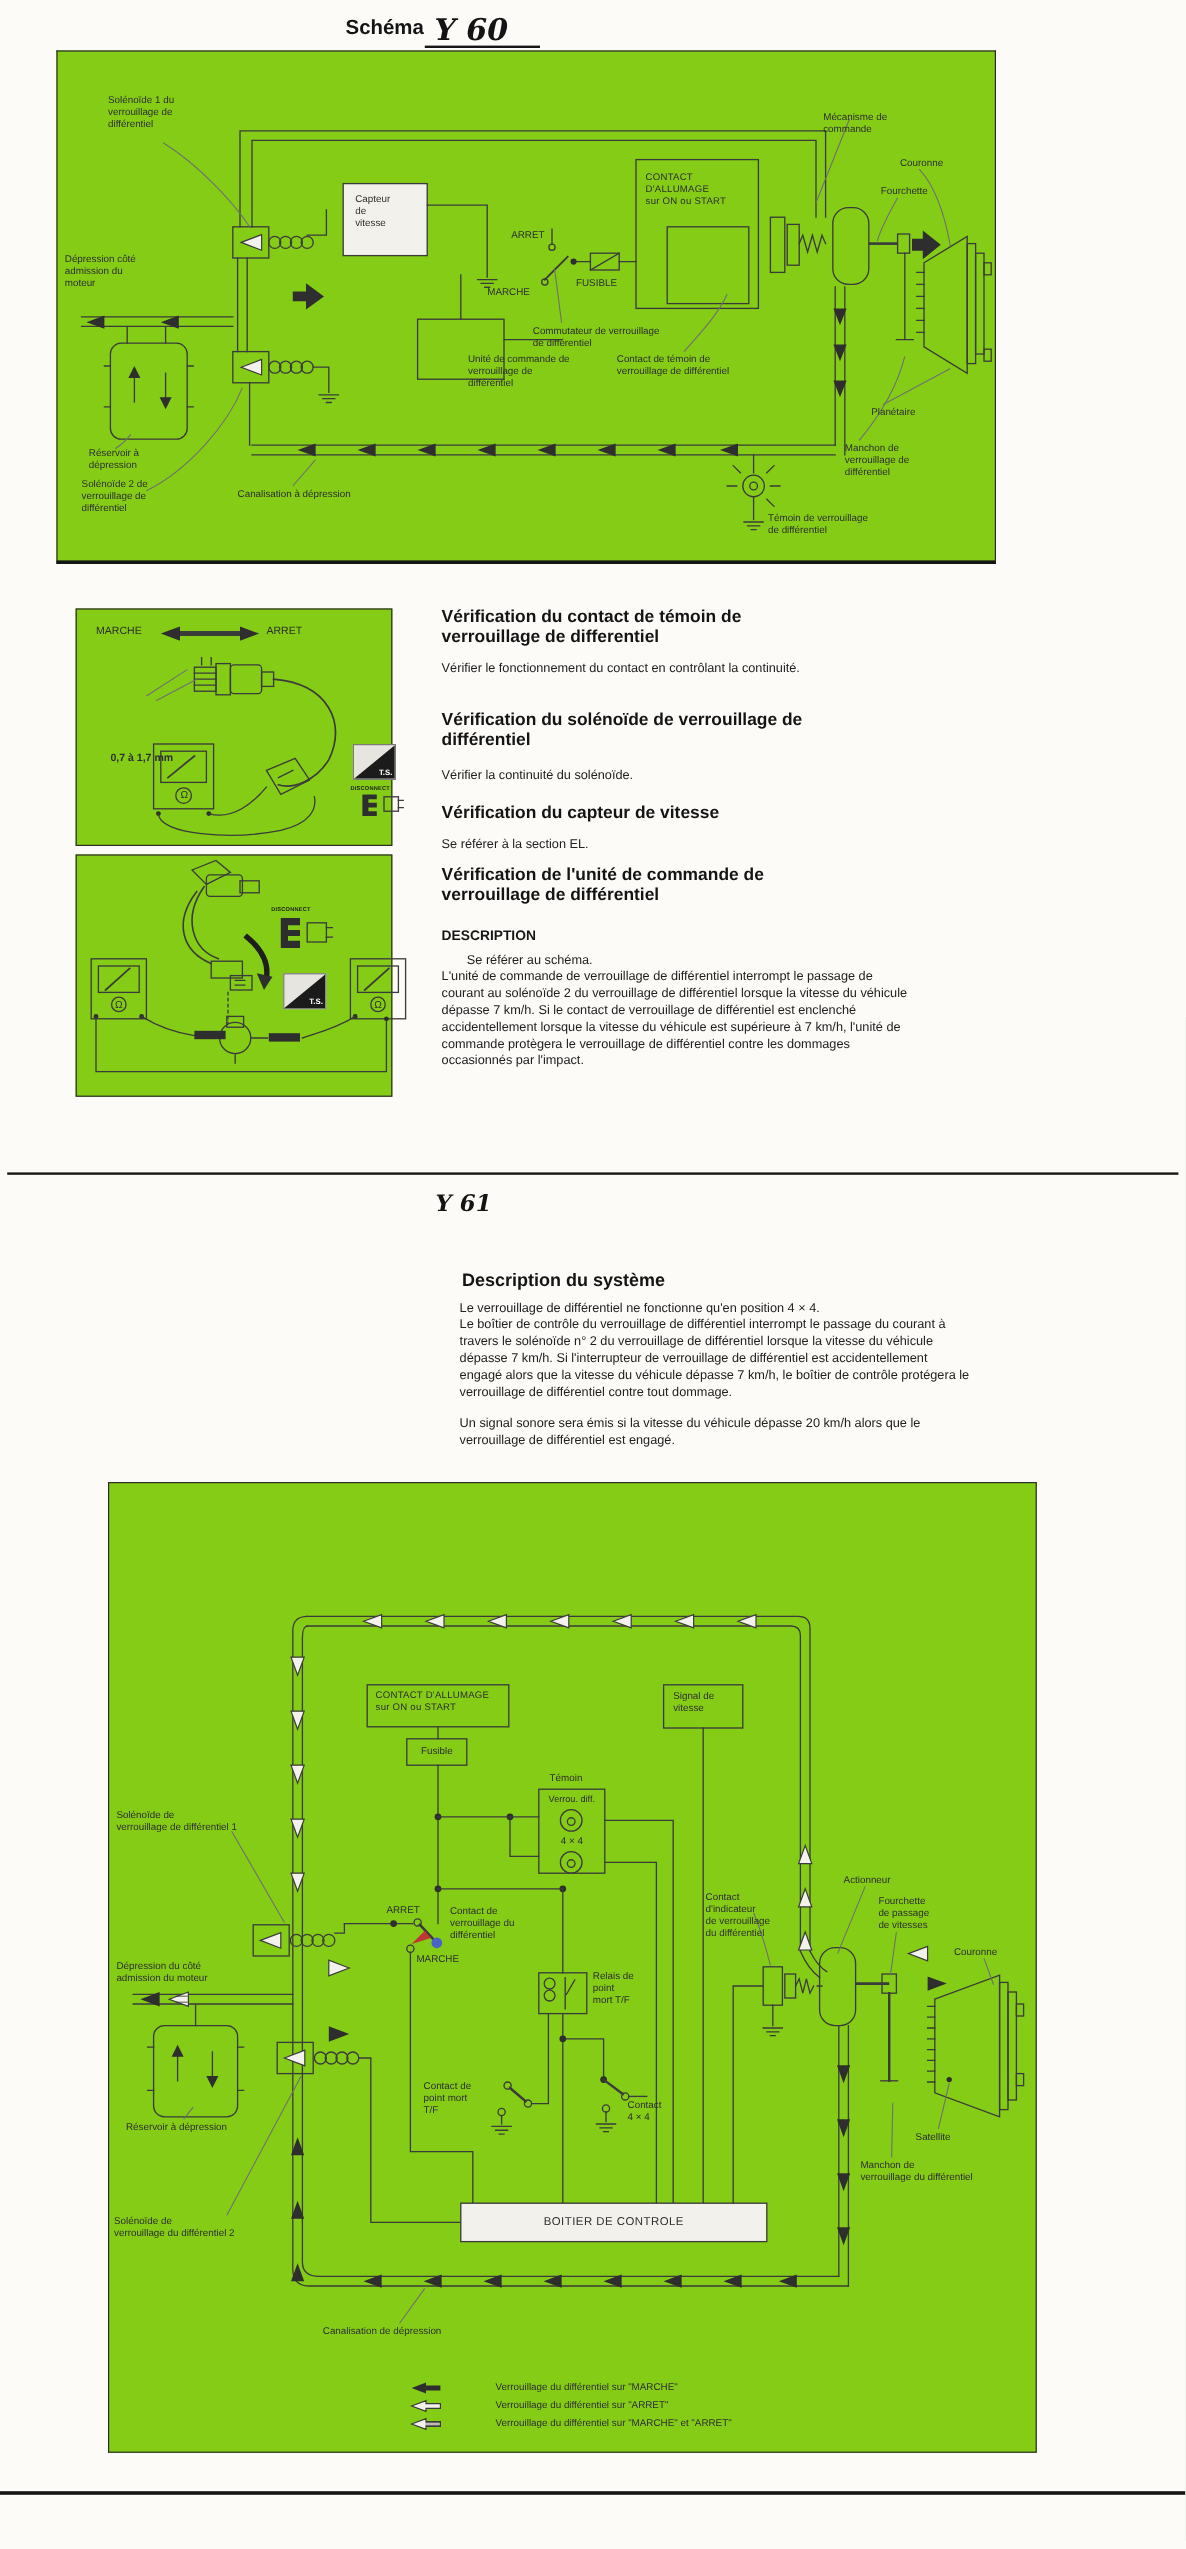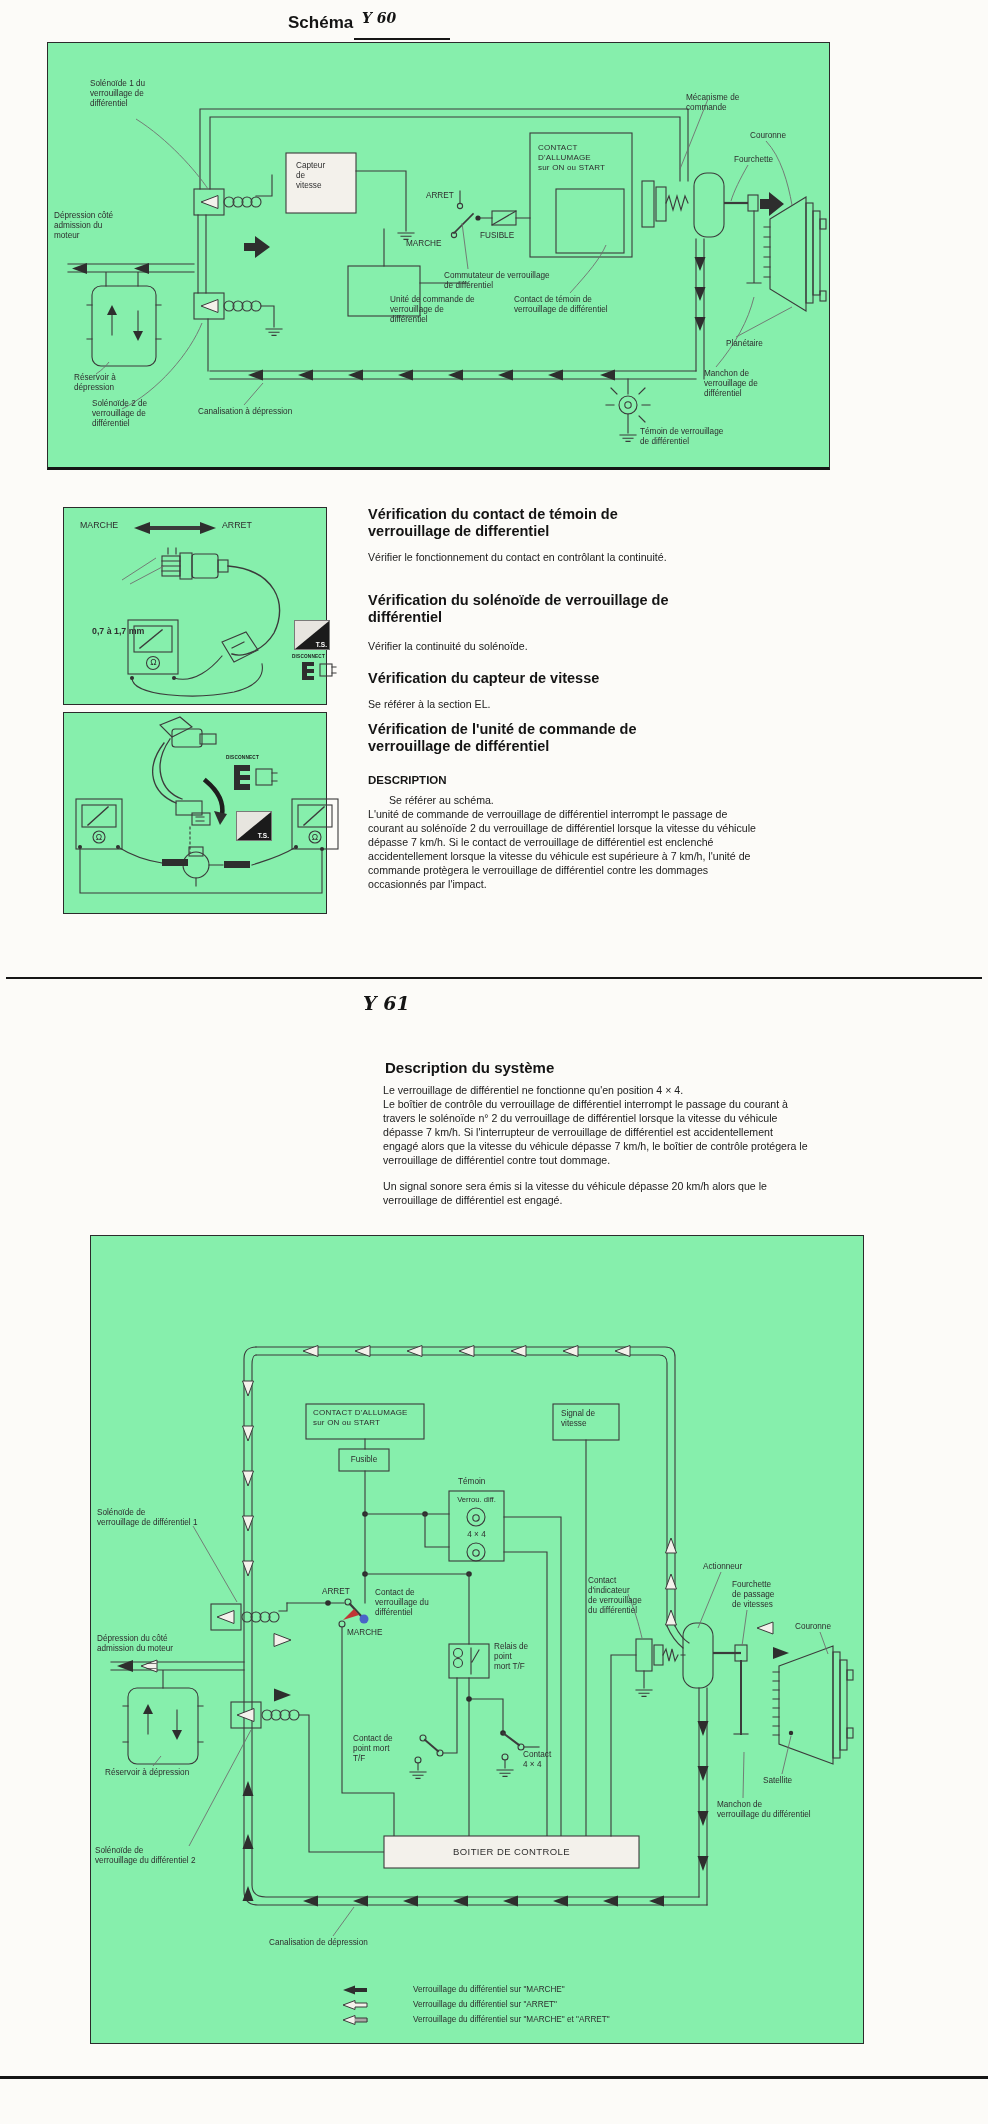--- a/index.html
+++ b/index.html
@@ -1,19 +1,19 @@
 <!DOCTYPE html>
 <html><head>
 <meta charset="utf-8">
 <style>
   html,body{margin:0;padding:0;background:#e9e9e7;}
   .page{position:relative;width:988px;height:2124px;background:#fcfbf8;
         font-family:"Liberation Sans",sans-serif;overflow:hidden;}
   .abs{position:absolute;}
-  .box{position:absolute;border:1.3px solid #2b2b2b;background:#86efac;}
+  .box{position:absolute;border:1.3px solid #2b2b2b;background:#84cc16;}
   .lbl{position:absolute;font-size:8.2px;line-height:1.22;color:#2e2e2e;white-space:pre-line;}
   .lbl.c{text-align:center;}
   .lbl.caps{font-size:8px;letter-spacing:.2px;}
   .hd{position:absolute;font-weight:bold;font-size:14.5px;line-height:1.16;color:#141414;}
   .bd{position:absolute;font-size:10.6px;line-height:1.32;color:#202020;}
   .sub{position:absolute;font-weight:bold;font-size:11.5px;color:#161616;}
   .serifcode{font-family:"DejaVu Serif","Liberation Serif",serif;font-style:italic;font-weight:bold;}
   .rule{position:absolute;background:#161616;}
   svg.layer{position:absolute;left:0;top:0;overflow:visible;}
   .st{stroke:#3b3b3b;stroke-width:1.1;fill:none;stroke-linecap:square;}
@@ -29,21 +29,21 @@
   .disc{position:absolute;font-size:4.7px;font-weight:bold;color:#1c1c1c;letter-spacing:.2px;}
   .ohm{position:absolute;font-size:8.5px;color:#2e2e2e;text-align:center;}
   .legend-lbl{position:absolute;font-size:8.2px;color:#2e2e2e;white-space:nowrap;margin-left:34px;}
 </style>
 </head>
 <body>
 
 <div class="page">
 
   <div class="abs" style="left:288px;top:13px;font-weight:bold;font-size:17px;color:#141414;">Schéma</div>
-  <div class="abs serifcode" style="left:362px;top:10px;font-size:14px;color:#141414;">Y 60</div>
+  <div class="abs serifcode" style="left:362px;top:10px;font-size:25px;color:#141414;">Y 60</div>
   <div class="rule" style="left:354px;top:38px;width:96px;height:1.6px;"></div>
 
   <div class="box" style="left:47px;top:42px;width:781px;height:424px;border-bottom:3px solid #151515;">
     <svg class="layer" width="781" height="424" viewBox="0 0 781 424">
       <defs>
           <g id="gnd1">
             <path class="st" d="M-8,0 H8 M-5,3.2 H5 M-2,6.4 H2"></path>
           </g>
         </defs>
 
@@ -171,21 +171,21 @@
 verrouillage de
 différentiel</div>
     <div class="lbl" style="left:466px;top:252px;width:160px;">Contact de témoin de
 verrouillage de différentiel</div>
     <div class="lbl" style="left:678px;top:296px;">Planétaire</div>
     <div class="lbl" style="left:656px;top:326px;width:100px;">Manchon de
 verrouillage de
 différentiel</div>
     <div class="lbl" style="left:26px;top:330px;width:80px;">Réservoir à
 dépression</div>
-    <div class="lbl" style="left:44px;top:356px;width:100px;">Solénoïde 2 de
+    <div class="lbl" style="left:20px;top:356px;width:100px;">Solénoïde 2 de
 verrouillage de
 différentiel</div>
     <div class="lbl" style="left:150px;top:364px;width:160px;">Canalisation à dépression</div>
     <div class="lbl" style="left:592px;top:384px;width:130px;">Témoin de verrouillage
 de différentiel</div>
   </div>
 
   <div class="box" style="left:63px;top:507px;width:262px;height:196px;">
     <svg class="layer" width="262" height="196" viewBox="0 0 262 196">
       <path class="st" style="stroke-width:4.2" d="M82,20 H140"></path>

